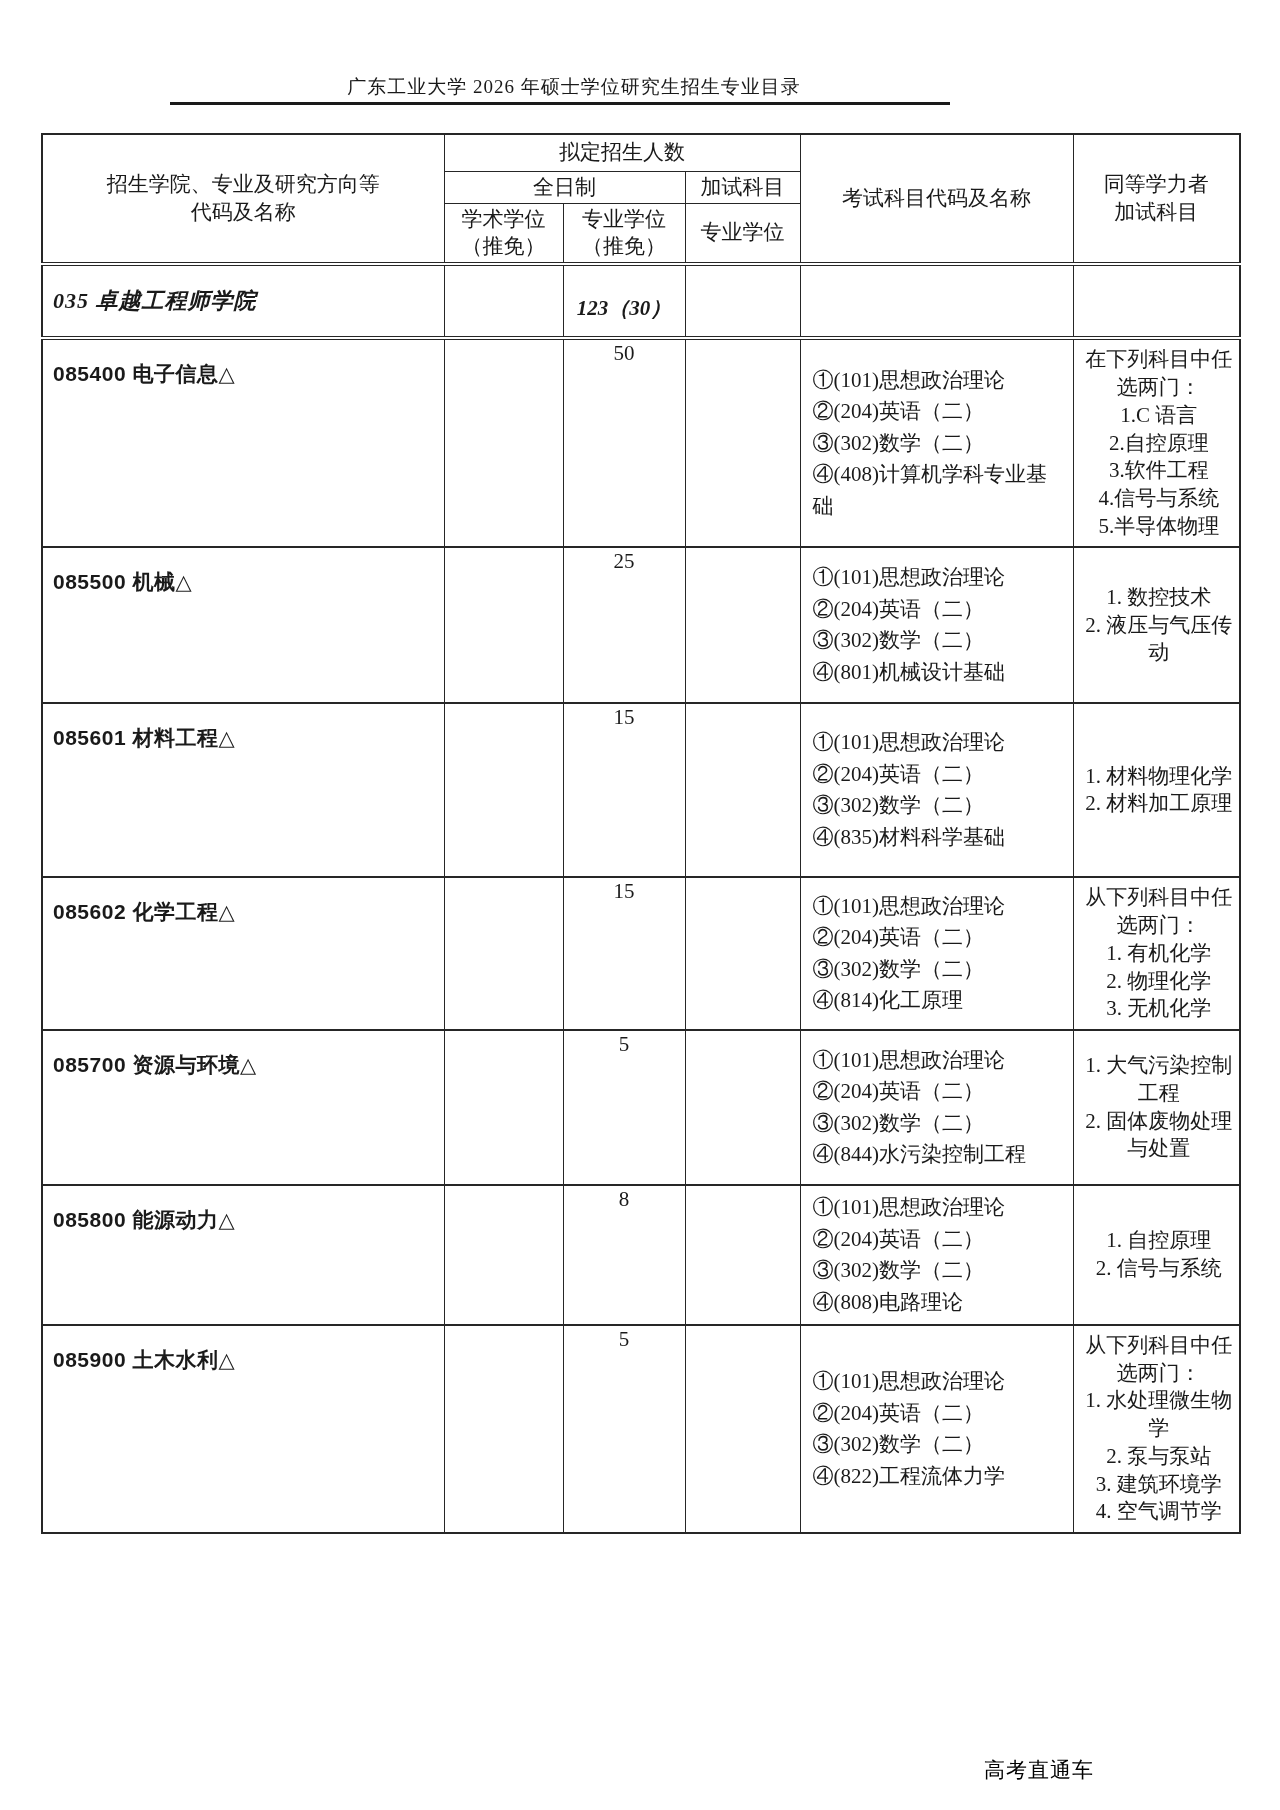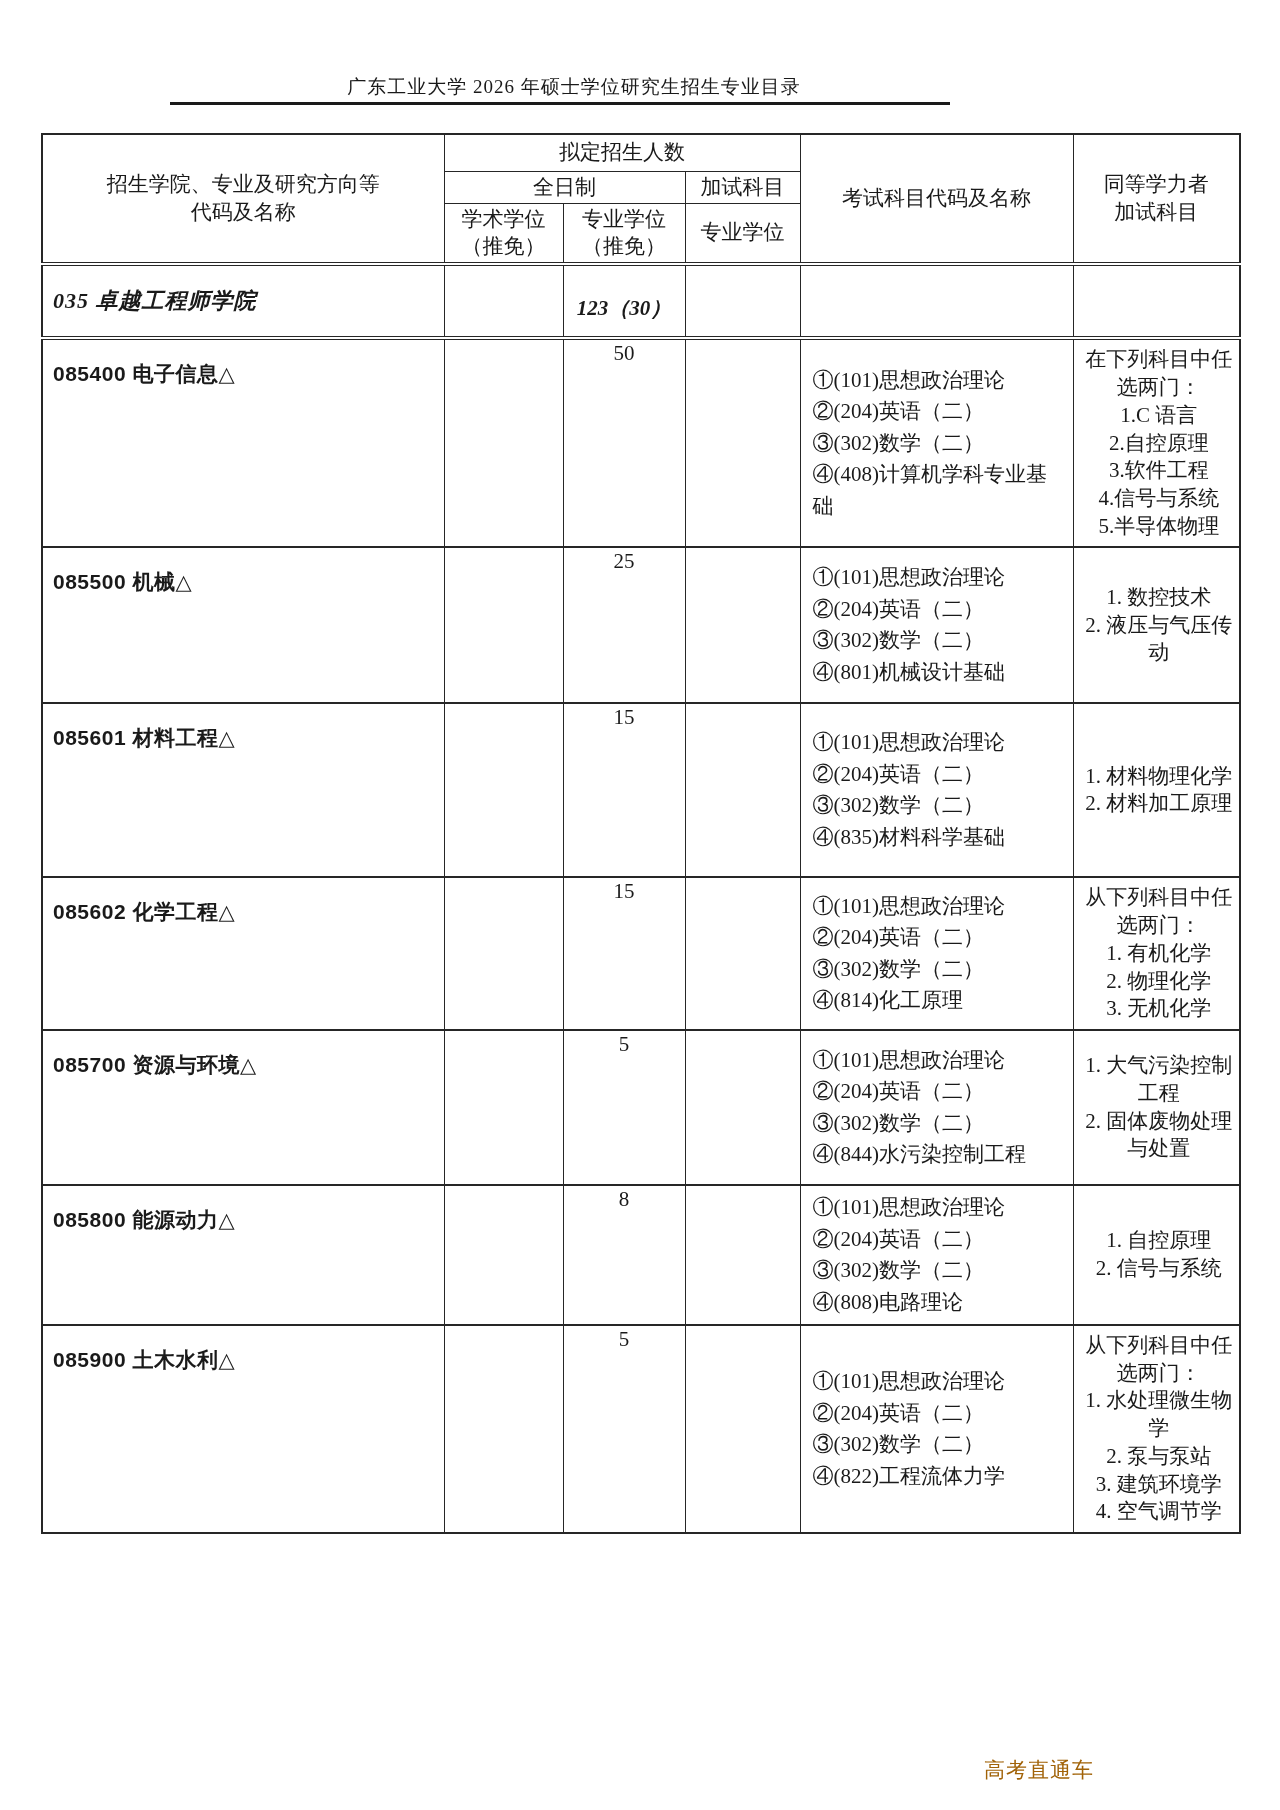--- a/index.html
+++ b/index.html
@@ -52,21 +52,21 @@
   }
   .cell-add {
     text-align:center; vertical-align:middle; padding:6px 5px 6px 10px;
     white-space:pre-line; line-height:1.32;
   }
   .page-num {
     position:absolute; top:1478px; left:170px; width:780px;
     text-align:center; font-size:19px;
   }
   .watermark {
-    position:absolute; top:1756px; left:984px; font-size:21px; color:#a16207;
+    position:absolute; top:1756px; left:984px; font-size:21px; color:#000000;
     font-family:"Liberation Sans","DejaVu Sans",sans-serif; letter-spacing:1px;
   }
 </style>
 </head>
 <body>
 
 <div class="page">
 
   <div class="doc-title">广东工业大学 2026 年硕士学位研究生招生专业目录</div>
   <div class="title-rule"></div>

